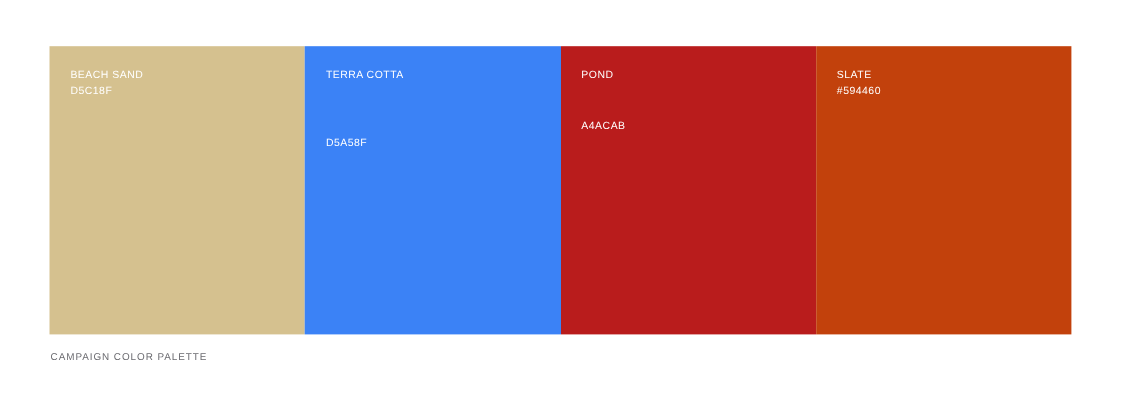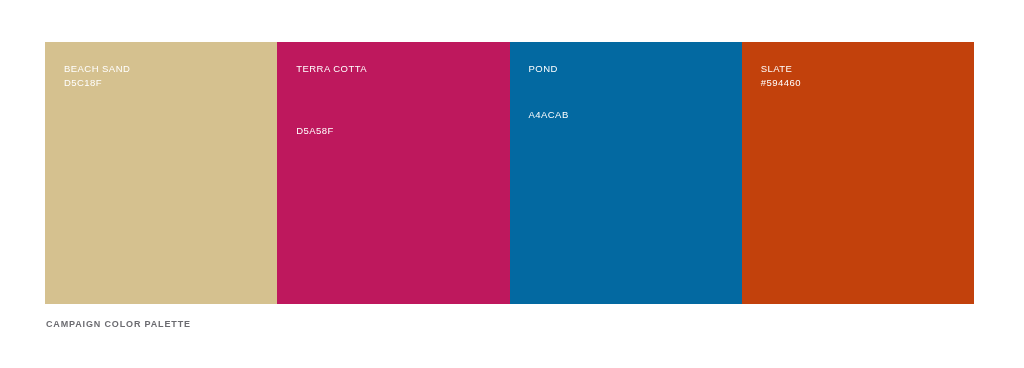--- a/index.html
+++ b/index.html
@@ -55,48 +55,48 @@
     font-size: 9.5px;
     font-weight: 400;
     letter-spacing: 0.45px;
   }
 
   .caption {
     position: absolute;
     left: 46px;
     top: 319px;
     font-size: 9px;
-    font-weight: 700;
+    font-weight: 400;
     letter-spacing: 0.85px;
     color: #6b6b70;
     white-space: nowrap;
   }
 </style>
 </head>
 <body style="background-color: rgb(255, 255, 255);">
 
 <div class="palette-board">
 
   <div class="swatch-strip">
 
     <div class="swatch" style="background-color: rgb(213, 193, 143);">
       <div class="swatch-label">
         <span class="swatch-name" style="color: rgb(255, 255, 255);">BEACH SAND</span>
         <span class="swatch-hex" style="color: rgb(255, 255, 255);">D5C18F</span>
       </div>
     </div>
 
-    <div class="swatch" style="background-color: #be185d;">
+    <div class="swatch" style="background-color: #3b82f6;">
       <div class="swatch-label">
         <span class="swatch-name" style="color: rgb(255, 255, 255);">TERRA COTTA</span>
         <span class="swatch-hex" style="color: rgb(255, 255, 255); margin-top: 48px;">D5A58F</span>
       </div>
     </div>
 
-    <div class="swatch" style="background-color: #0369a1;">
+    <div class="swatch" style="background-color: #b91c1c;">
       <div class="swatch-label">
         <span class="swatch-name" style="color: rgb(255, 255, 255);">POND</span>
         <span class="swatch-hex" style="color: rgb(255, 255, 255); margin-top: 32px;">A4ACAB</span>
       </div>
     </div>
 
 
     <div class="swatch" style="background-color: #c2410c;">
       <div class="swatch-label">
         <span class="swatch-name" style="color: rgb(255, 255, 255);">SLATE</span>

